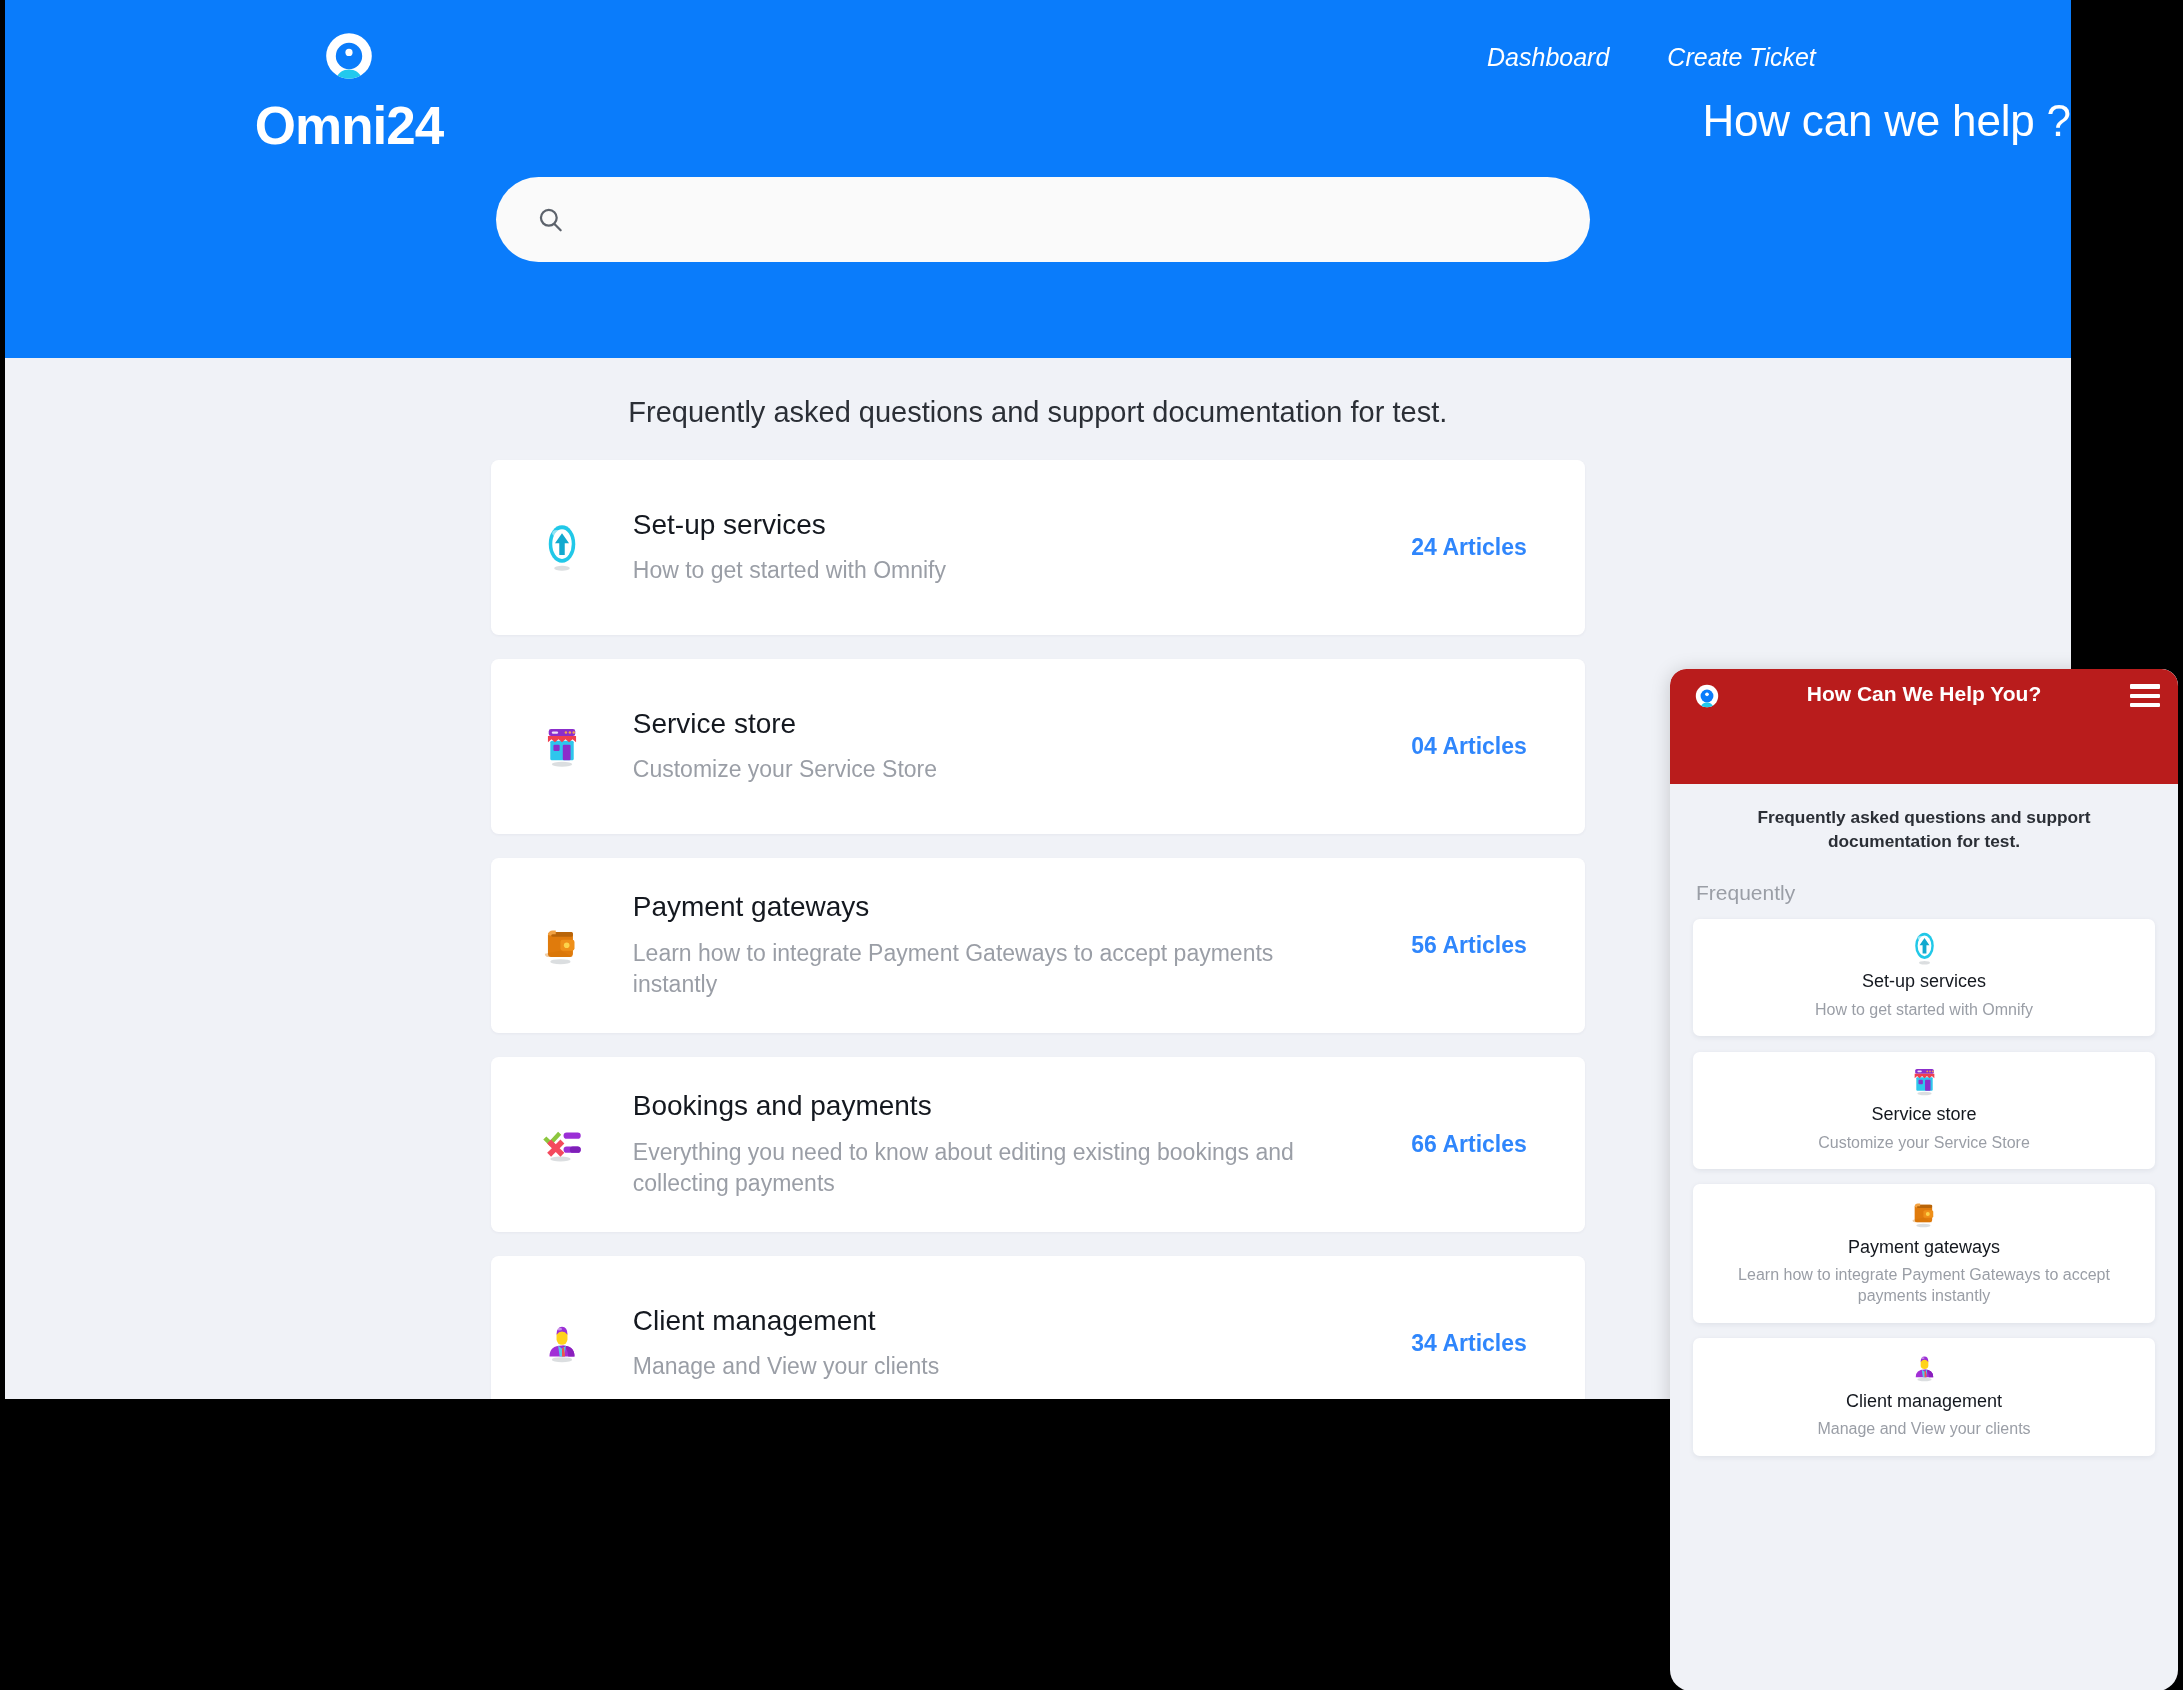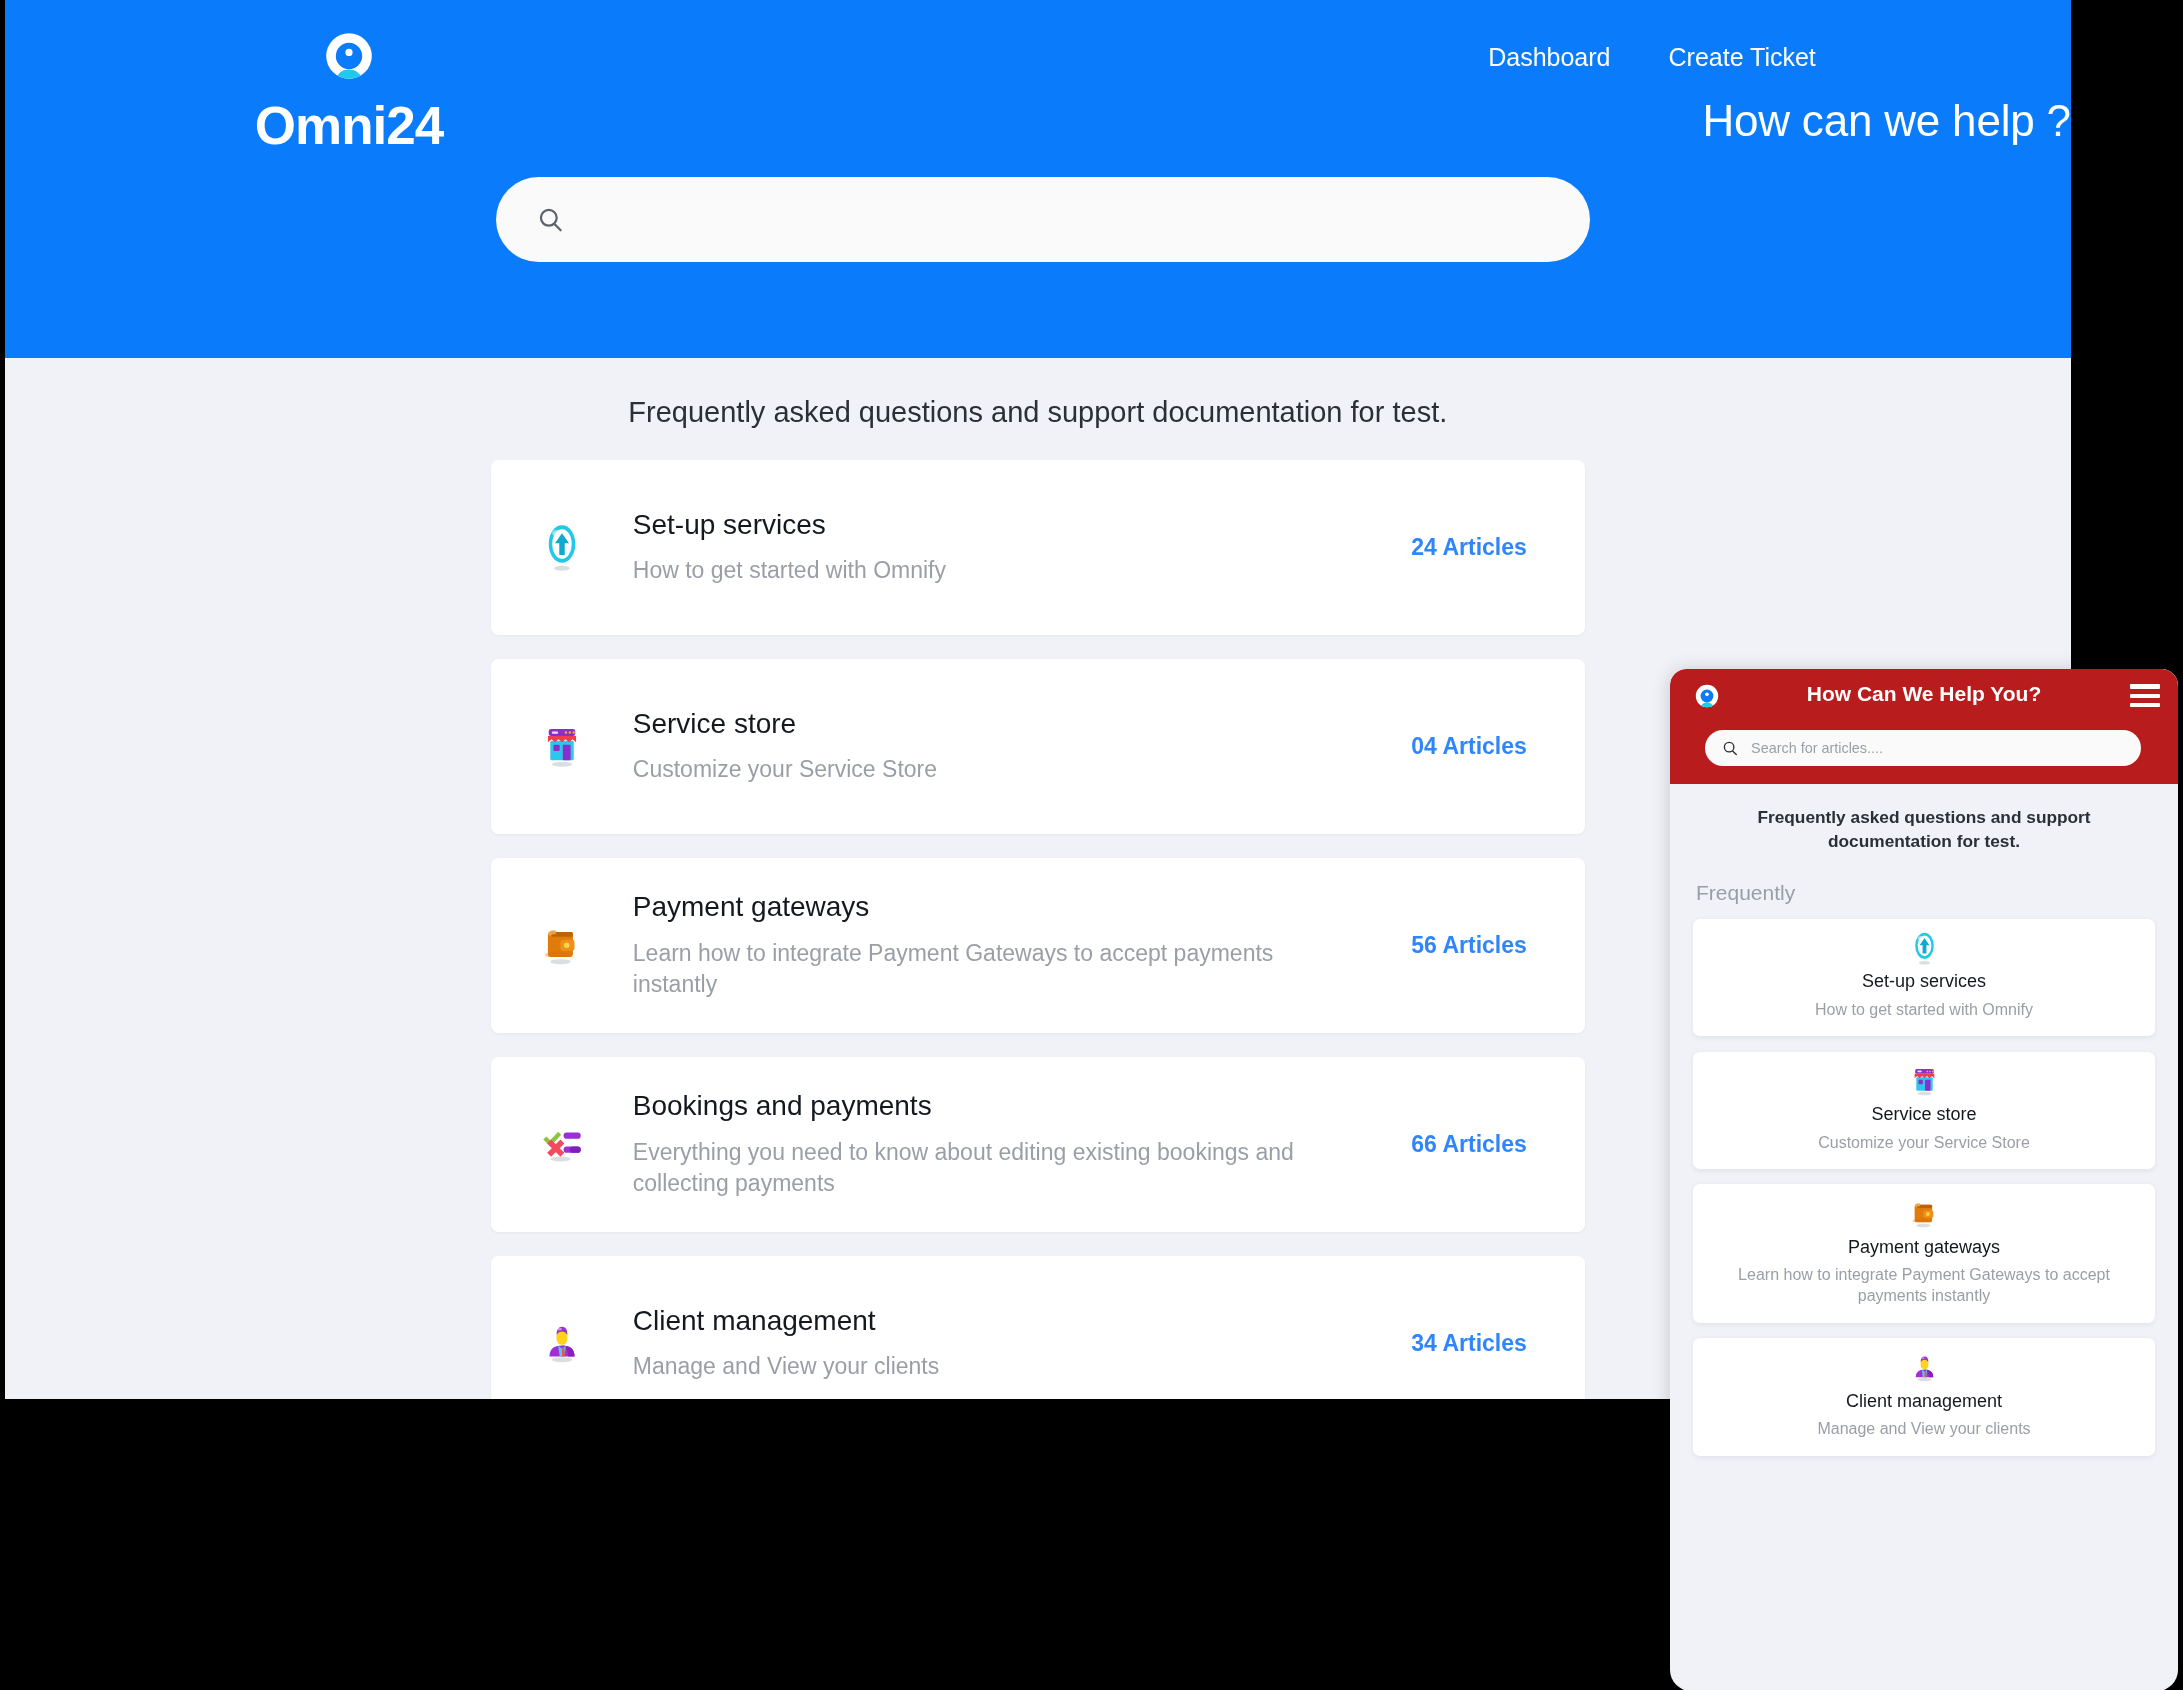--- a/index.html
+++ b/index.html
@@ -34,20 +34,21 @@
   }
   #logo-mark { width: 60px; height: 60px; display:block; }
   #logo-text {
     color: #ffffff; font-size: 53px; font-weight: 700;
     letter-spacing: -1px; line-height: 1;
   }
   #nav { position: absolute; right: 255px; top: 43px; display: flex; gap: 58px; }
   .nav-link {
     color: #ffffff; font-size: 25px; font-weight: 400; white-space: nowrap;
     cursor: pointer;
+    font-style: italic;
   }
   #hero-title {
     position: absolute; top: 96px; left: 0; right: 0;
     text-align: right; color: #ffffff;
     font-size: 44px; font-weight: 500; letter-spacing: -0.2px; padding-left: 20px;
   }
   #search-bar {
     position: absolute; top: 177px; left: 491px;
     width: 1094px; height: 85px;
     background: #fafafa; border-radius: 58px;
@@ -325,29 +326,20 @@
             <path d="M26 95 C29 66, 71 66, 74 95 Z" fill="#22c9ee"></path>
           </g>
         </svg>
       </span>
       <div id="m-title">How Can We Help You?</div>
       <div id="m-burger">
         <span></span>
         <span></span>
         <span></span>
       </div>
-      <div id="m-search">
-        <span>
-          <svg class="mag-sm" viewBox="0 0 24 24" fill="none" stroke="#2b2f36" stroke-width="2" stroke-linecap="round">
-            <circle cx="10.5" cy="10.5" r="7"></circle>
-            <line x1="16" y1="16.5" x2="21" y2="21.5"></line>
-          </svg>
-        </span>
-        <input id="m-search-input" type="text" value="" placeholder="Search for articles...." style="">
-      </div>
     </div>
 
     <div id="m-subtitle">Frequently asked questions and support documentation for test.</div>
     <div id="m-cat-label">Frequently</div>
 
     <div id="m-card-list">
 
       <div class="m-card">
         <div class="m-card-icon">
           <svg class="ico-sm" viewBox="0 0 64 64">

